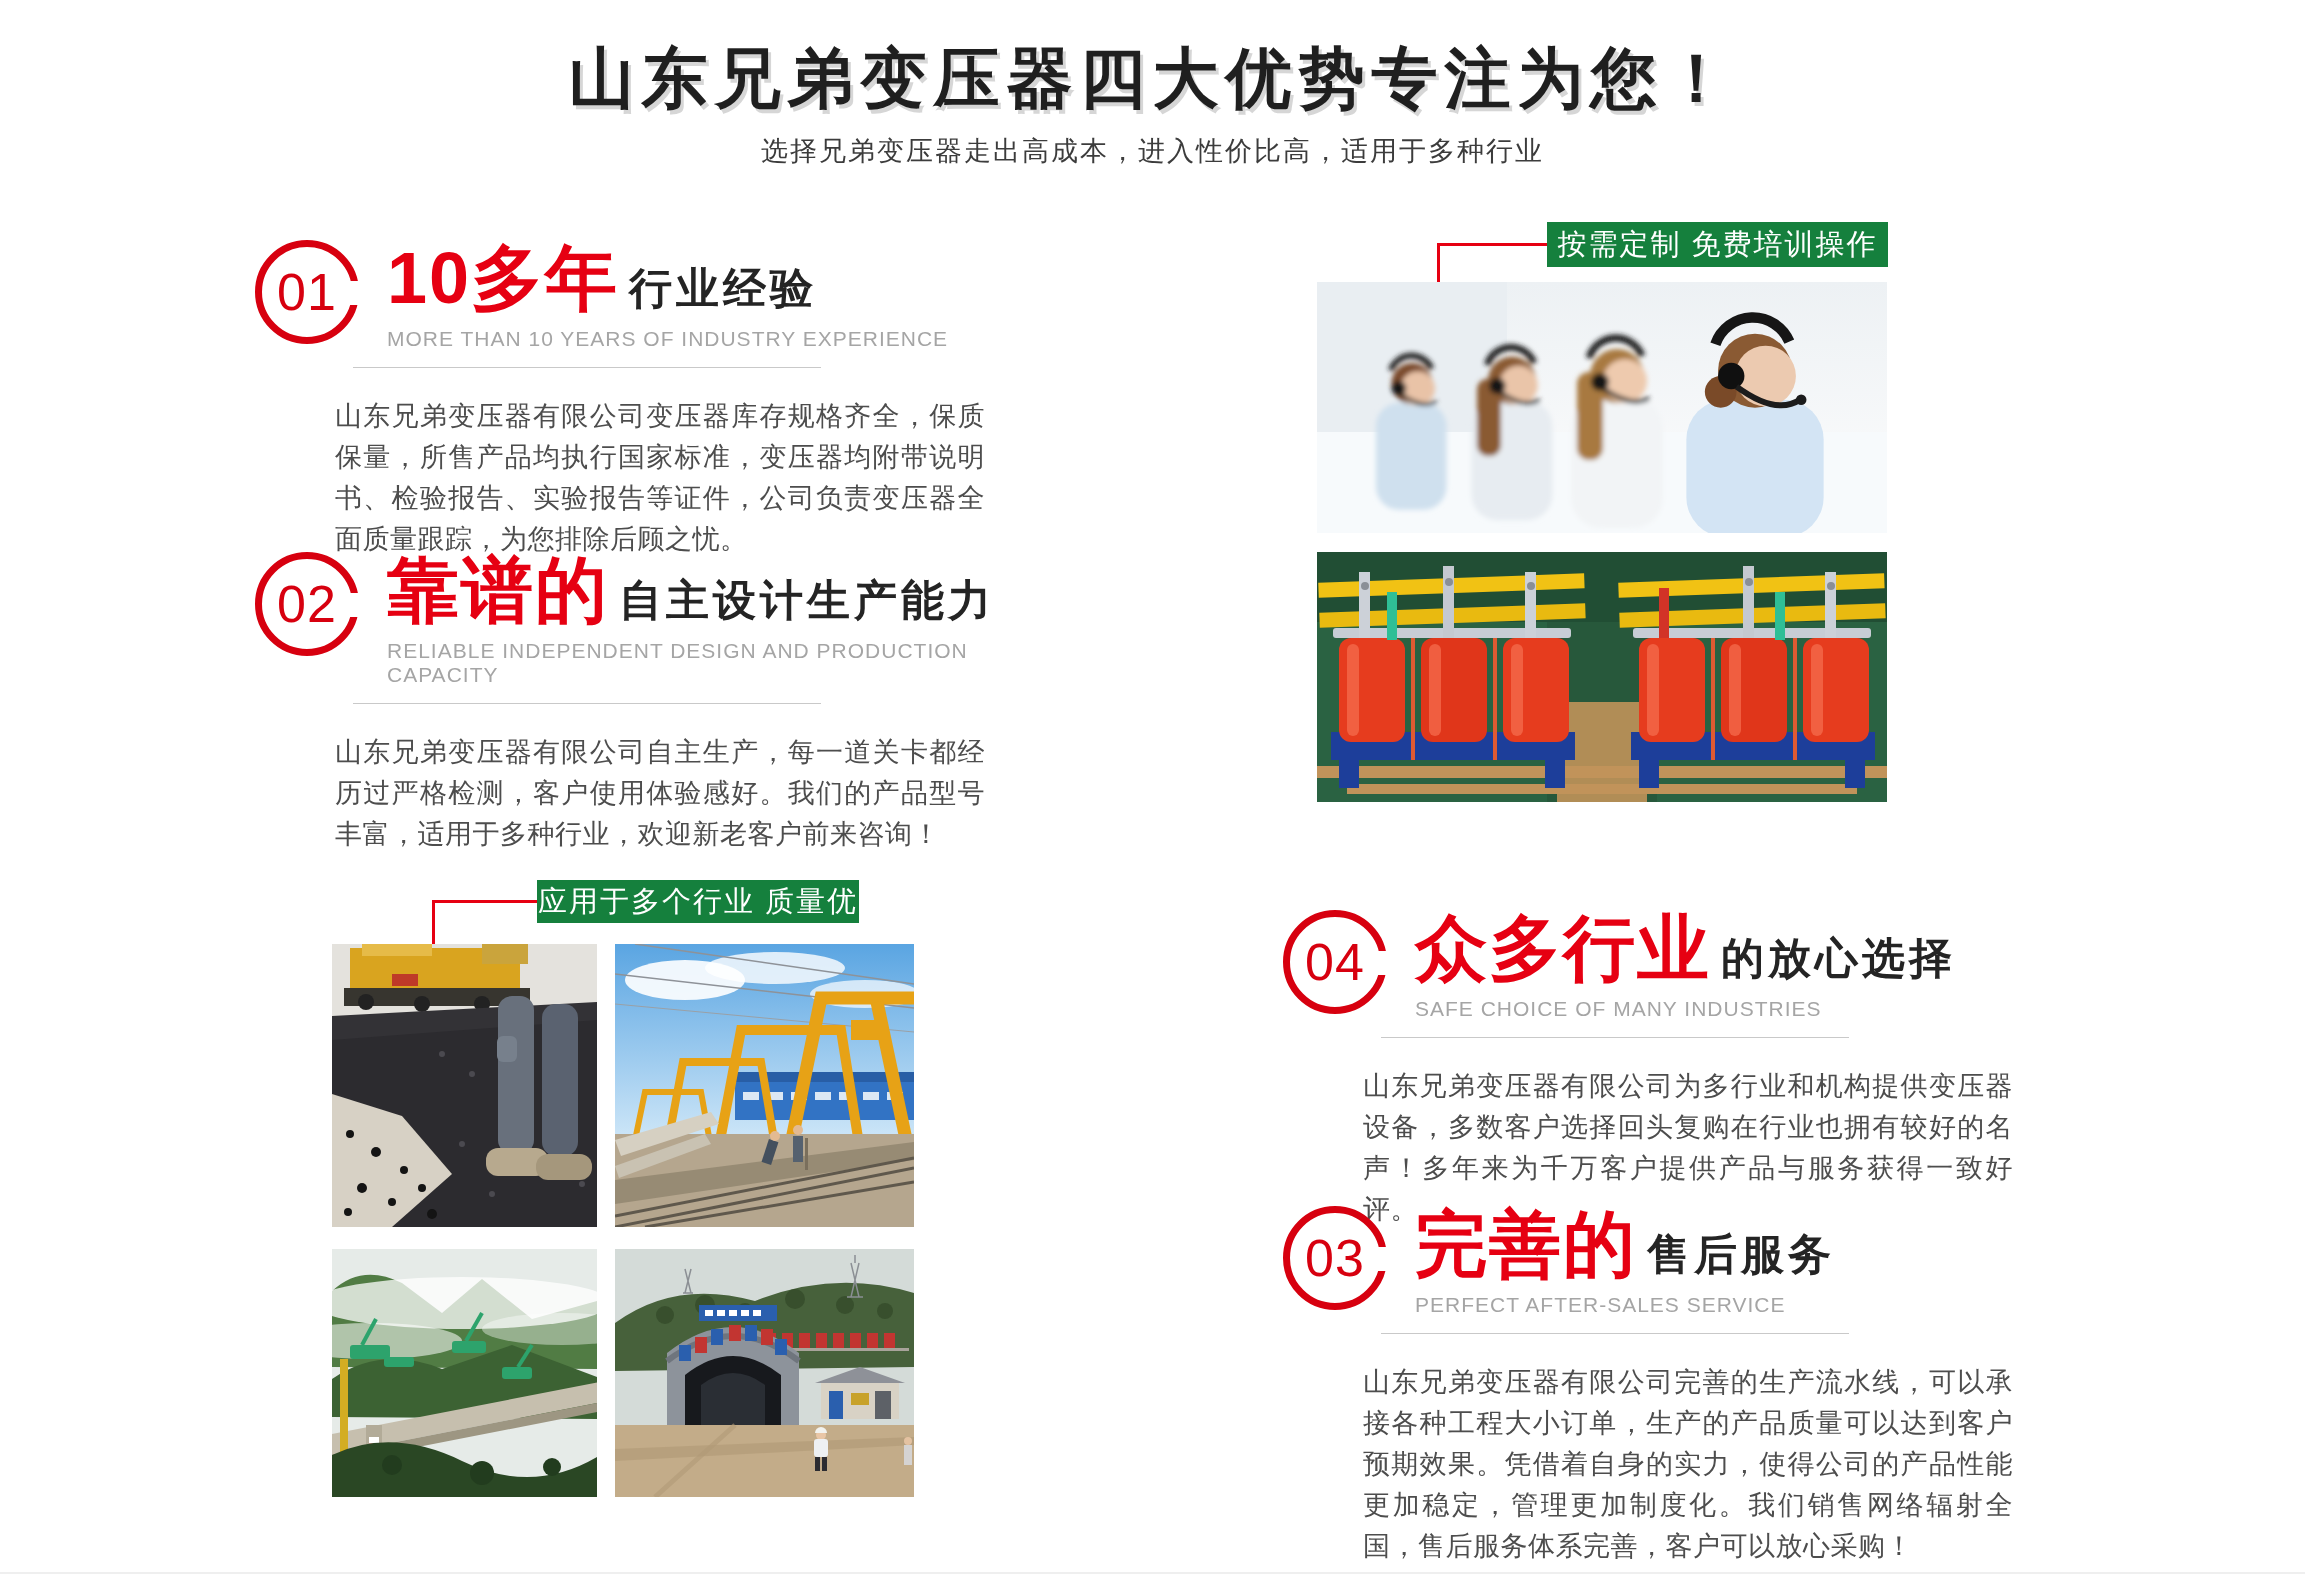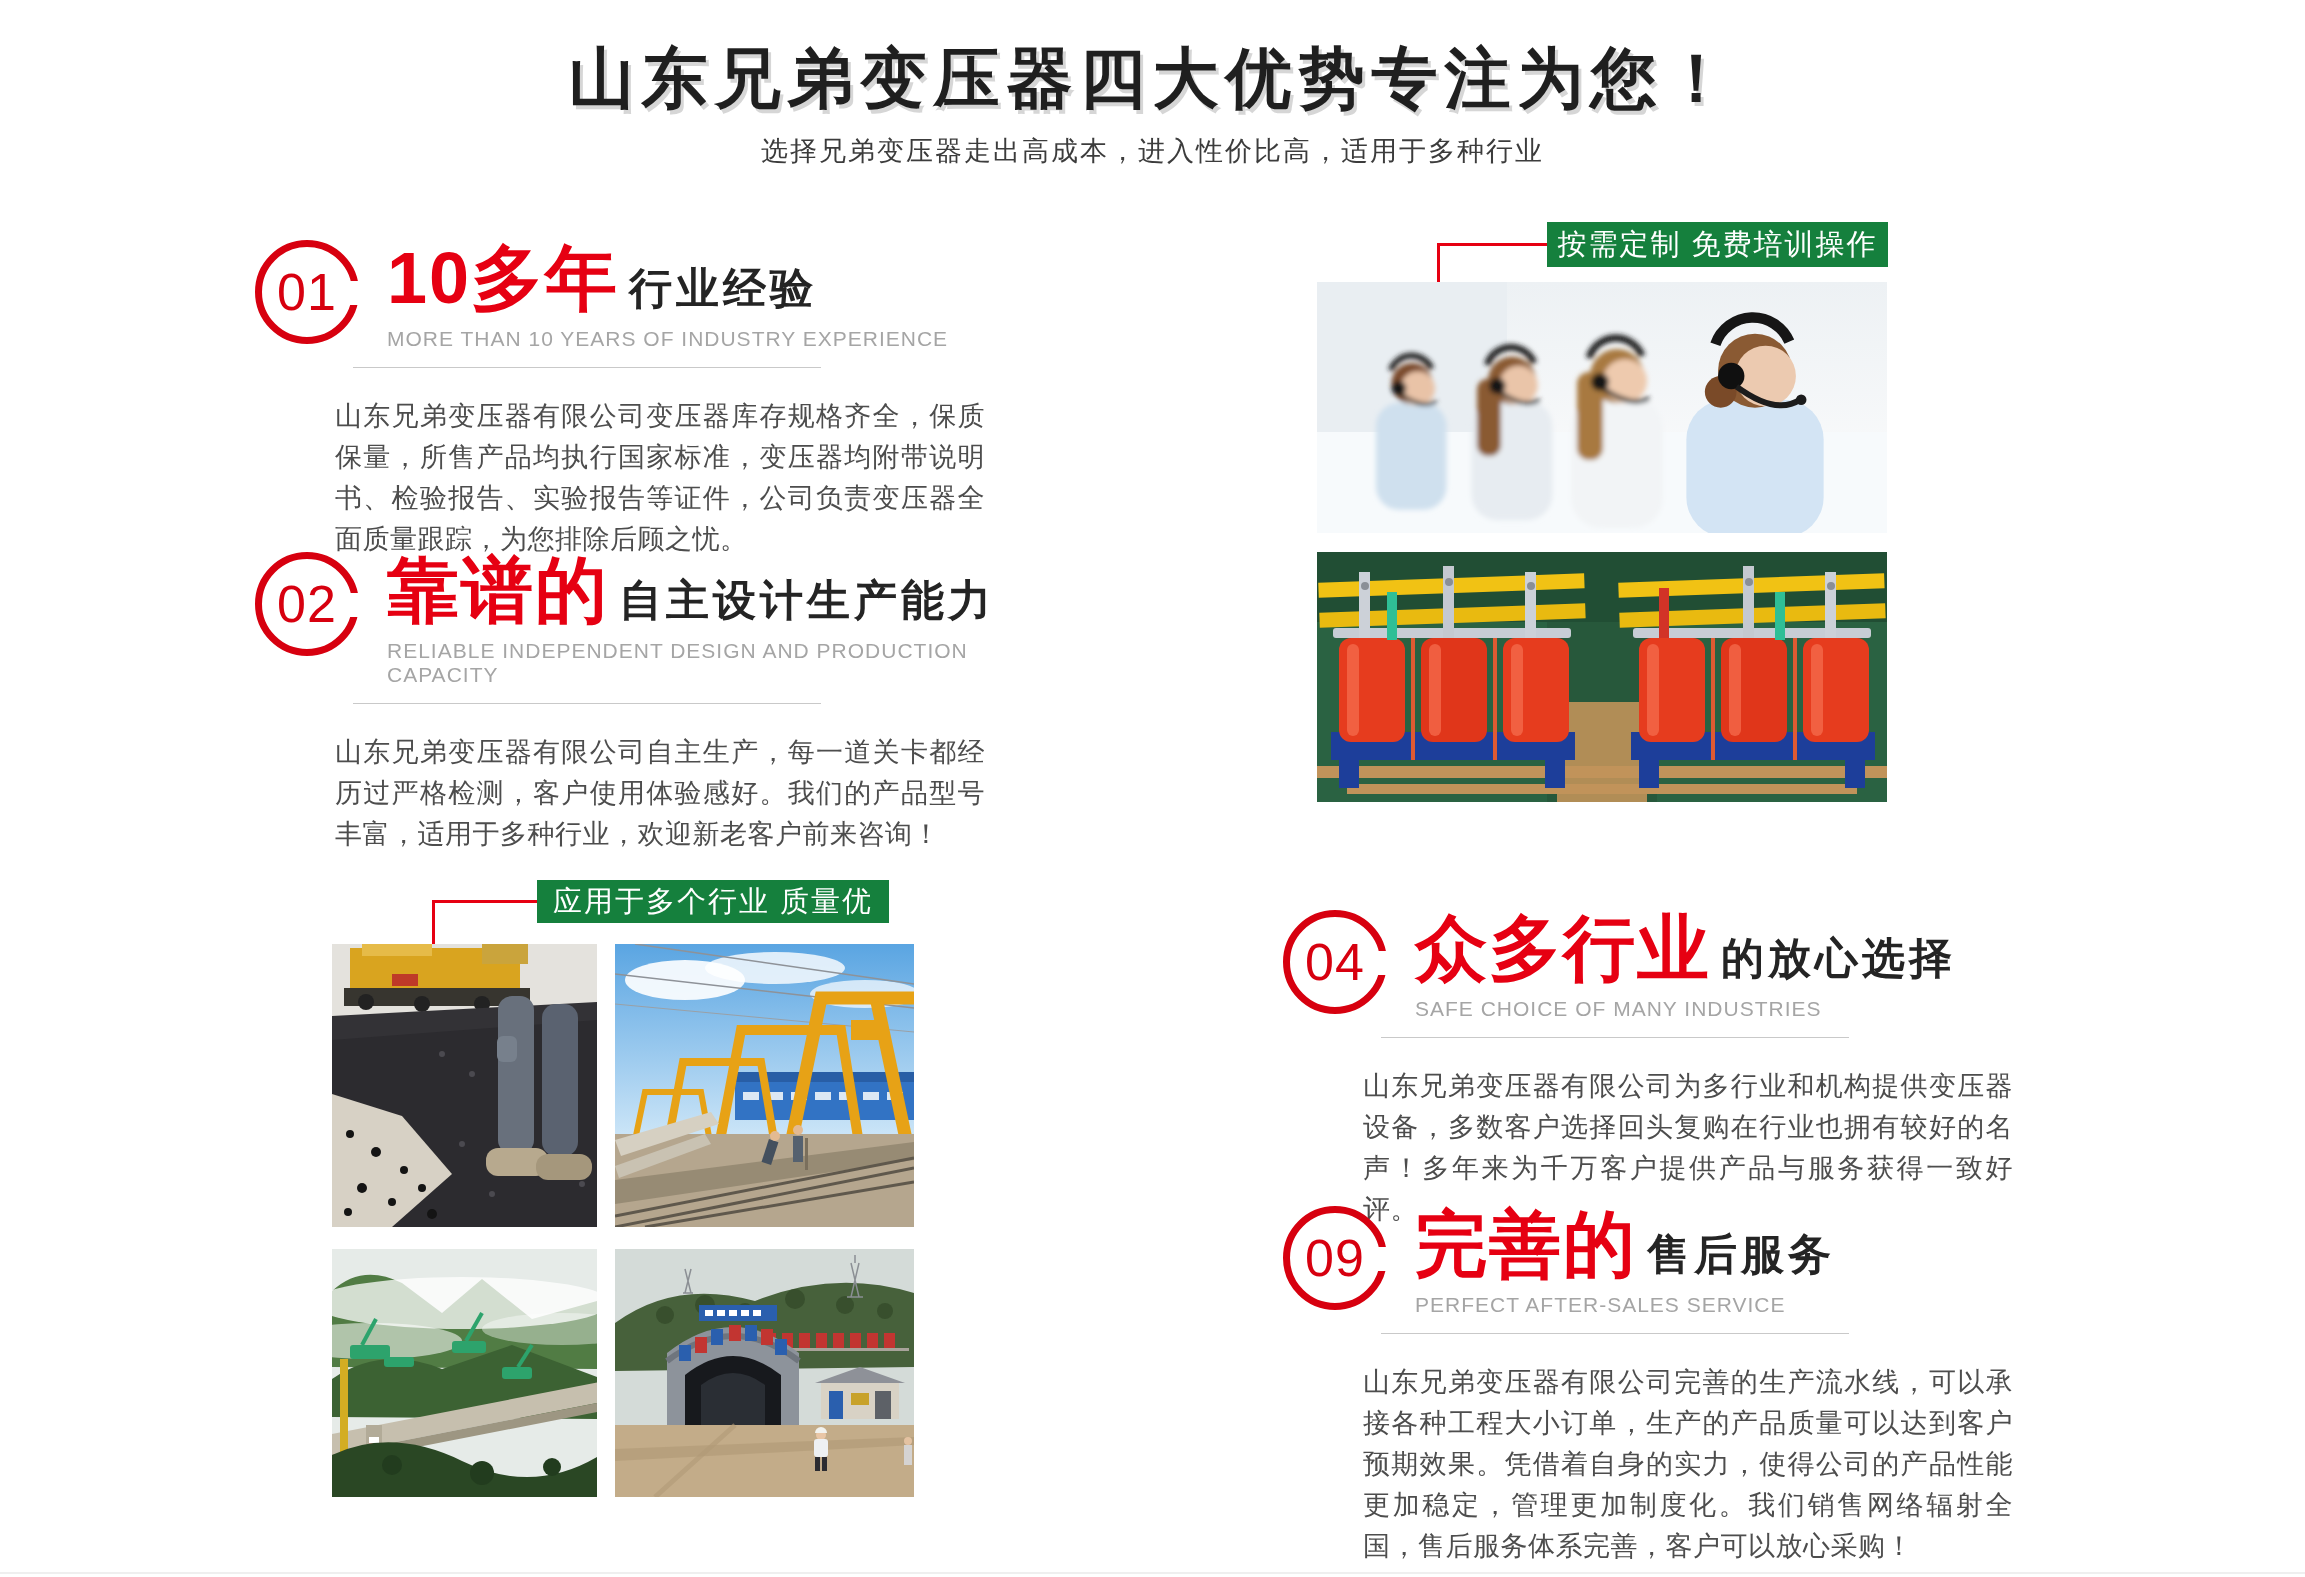--- a/index.html
+++ b/index.html
@@ -90,39 +90,39 @@
         <div class="adv-eng">SAFE CHOICE OF MANY INDUSTRIES</div>
         <div class="adv-divider"></div>
       </div>
     </div>
     <p class="adv-body">山东兄弟变压器有限公司为多行业和机构提供变压器设备，多数客户选择回头复购在行业也拥有较好的名声！多年来为千万客户提供产品与服务获得一致好评。</p>
   </section>
 
   <section class="adv" style="left:1283px;top:1206px;">
     <div class="adv-head">
       <div class="badge">
-        <span class="badge-num">09</span>
+        <span class="badge-num">03</span>
       </div>
       <div class="adv-titles">
         <div class="adv-line">
           <span class="adv-hl">完善的</span>
           <span class="adv-rest">售后服务</span>
         </div>
         <div class="adv-eng">PERFECT AFTER-SALES SERVICE</div>
         <div class="adv-divider"></div>
       </div>
     </div>
     <p class="adv-body">山东兄弟变压器有限公司完善的生产流水线，可以承接各种工程大小订单，生产的产品质量可以达到客户预期效果。凭借着自身的实力，使得公司的产品性能更加稳定，管理更加制度化。我们销售网络辐射全国，售后服务体系完善，客户可以放心采购！</p>
   </section>
 
   <div class="callout" style="left:1547px;top:222px;width:341px;height:45px;">按需定制 免费培训操作</div>
   <div class="conn" style="left:1437px;top:243px;width:110px;height:3px;"></div>
   <div class="conn" style="left:1437px;top:243px;width:3px;height:42px;"></div>
 
-  <div class="callout" style="left:537px;top:880px;width:352px;height:43px;">应用于多个行业 质量优</div>
+  <div class="callout" style="left:537px;top:880px;width:322px;height:43px;">应用于多个行业 质量优</div>
   <div class="conn" style="left:432px;top:900px;width:105px;height:3px;"></div>
   <div class="conn" style="left:432px;top:900px;width:3px;height:47px;"></div>
 
   <div class="photo" style="left:1317px;top:282px;width:570px;height:251px;">
     <svg viewBox="0 0 570 251" preserveAspectRatio="none">
       <defs>
         <filter id="cc-blur">
             <feGaussianBlur stdDeviation="2.4"></feGaussianBlur>
           </filter>
         <linearGradient id="cc-bg" x1="0" y1="0" x2="0" y2="1">

